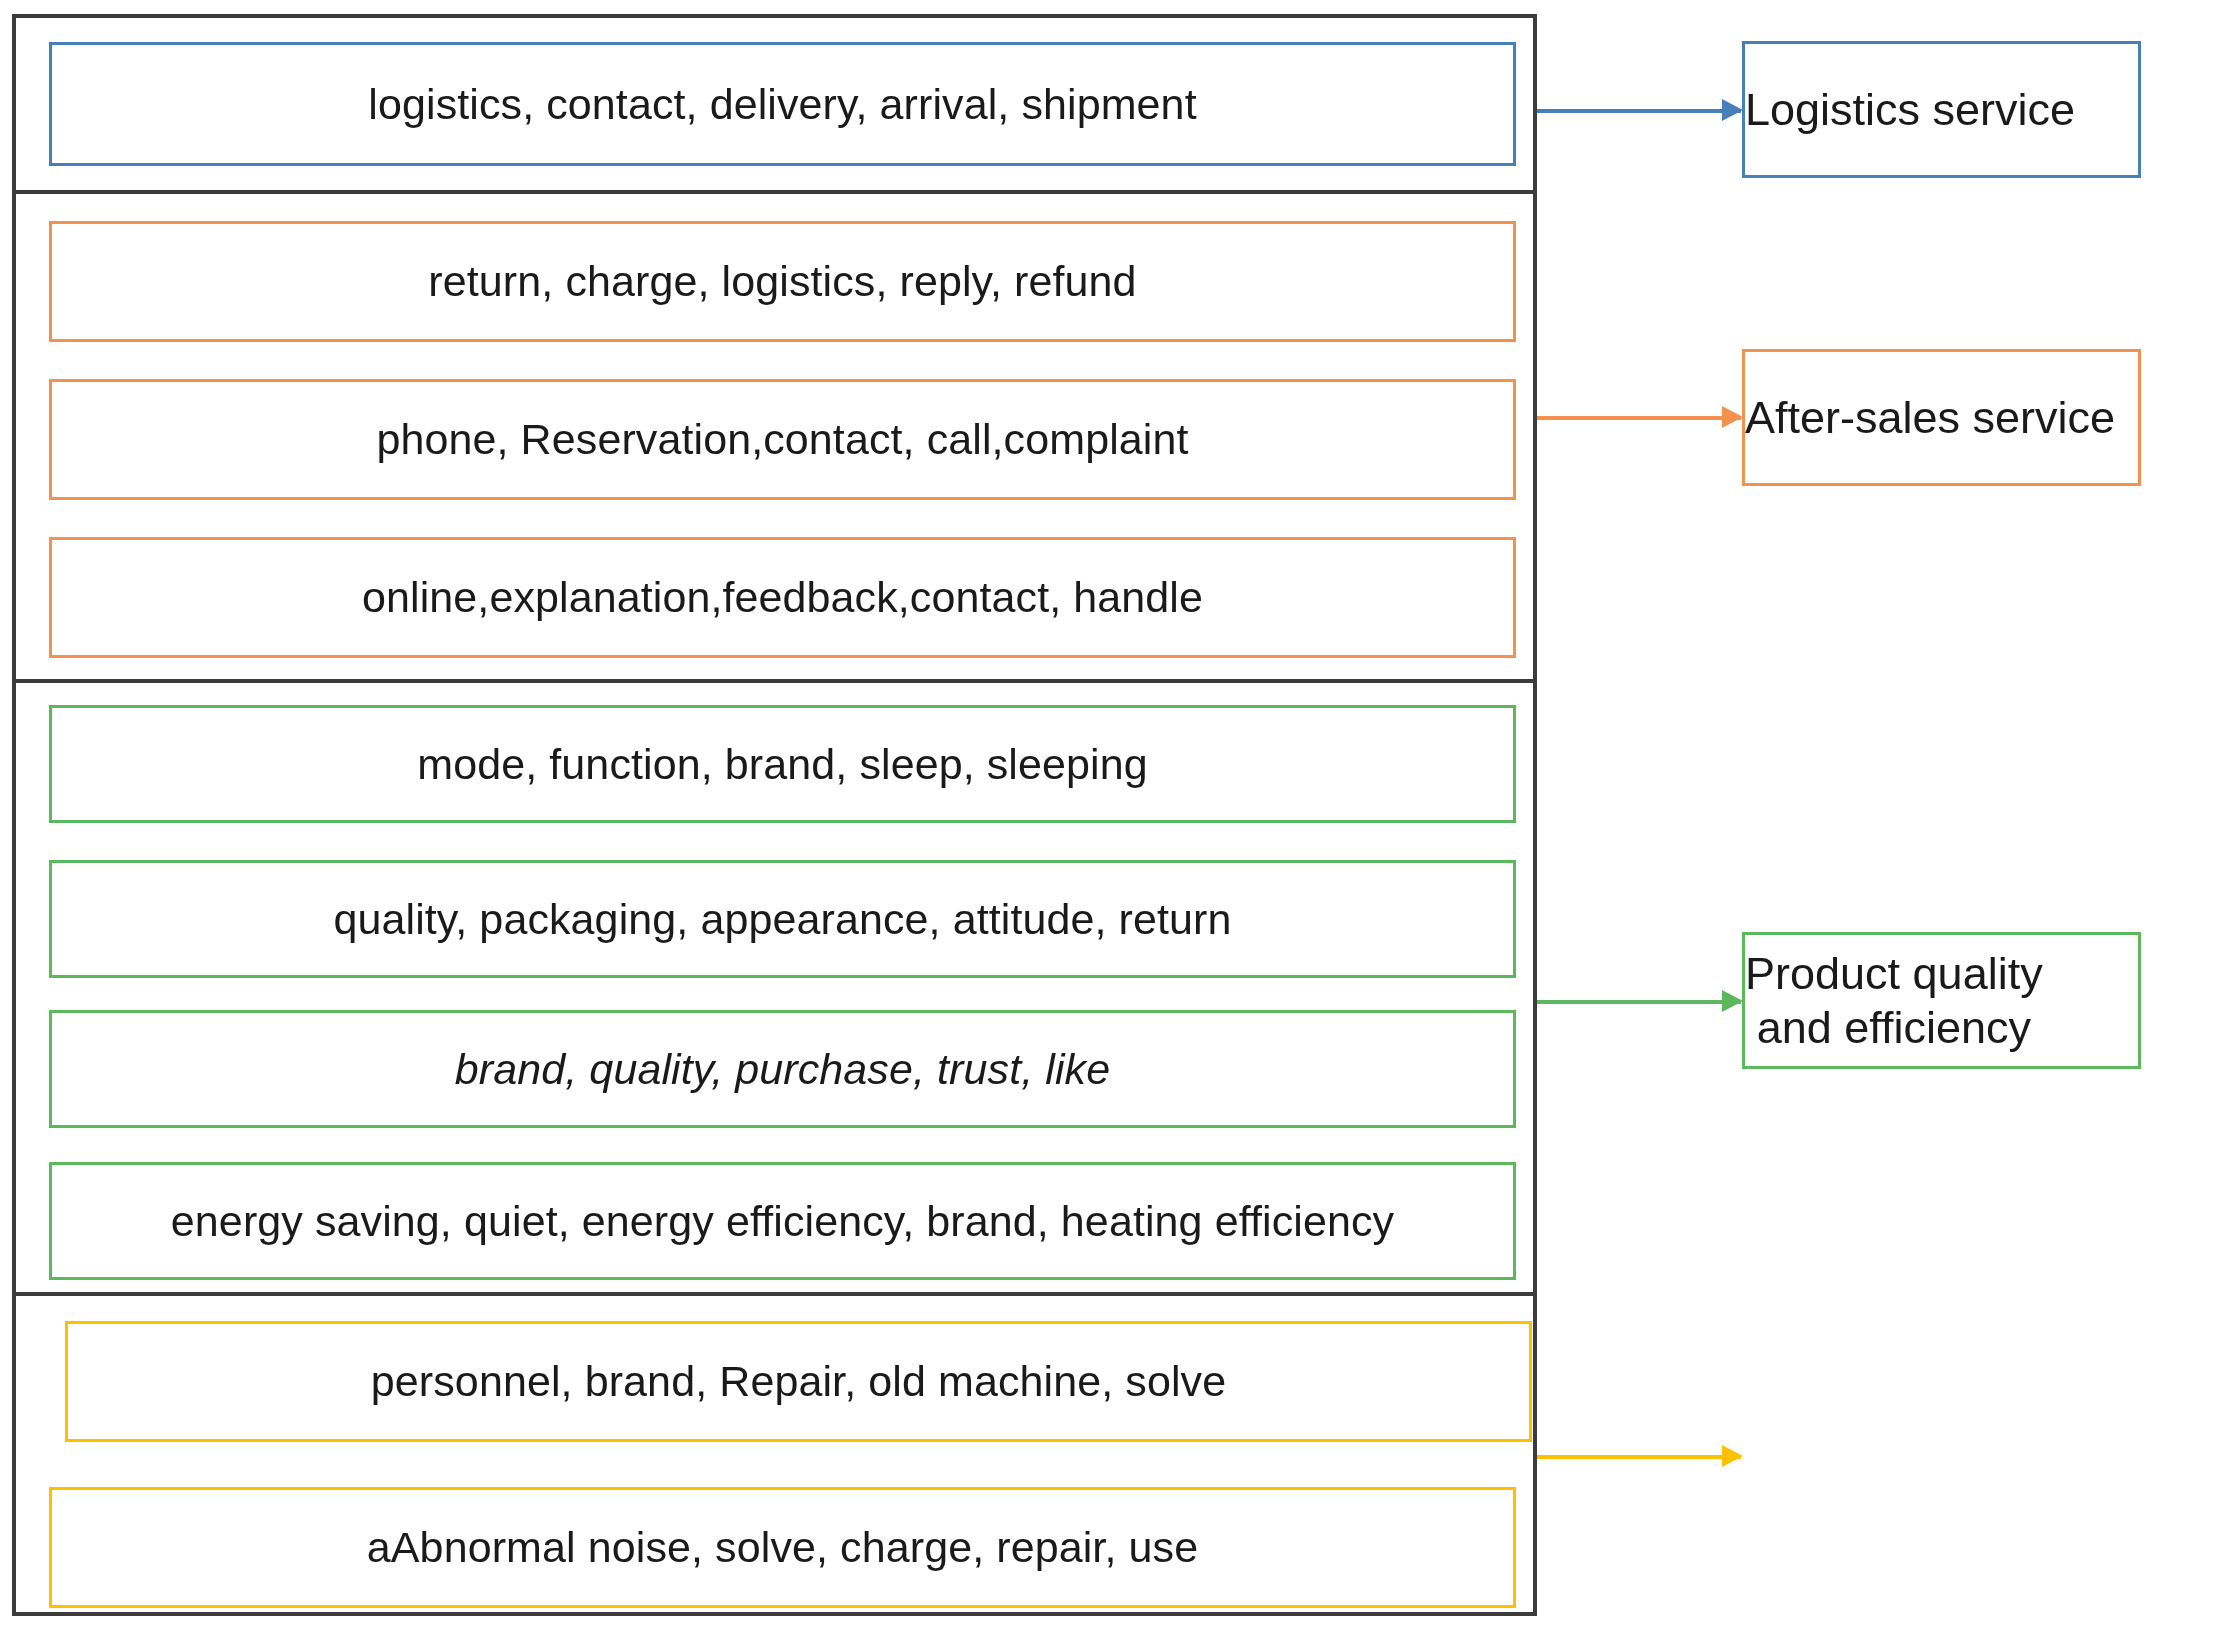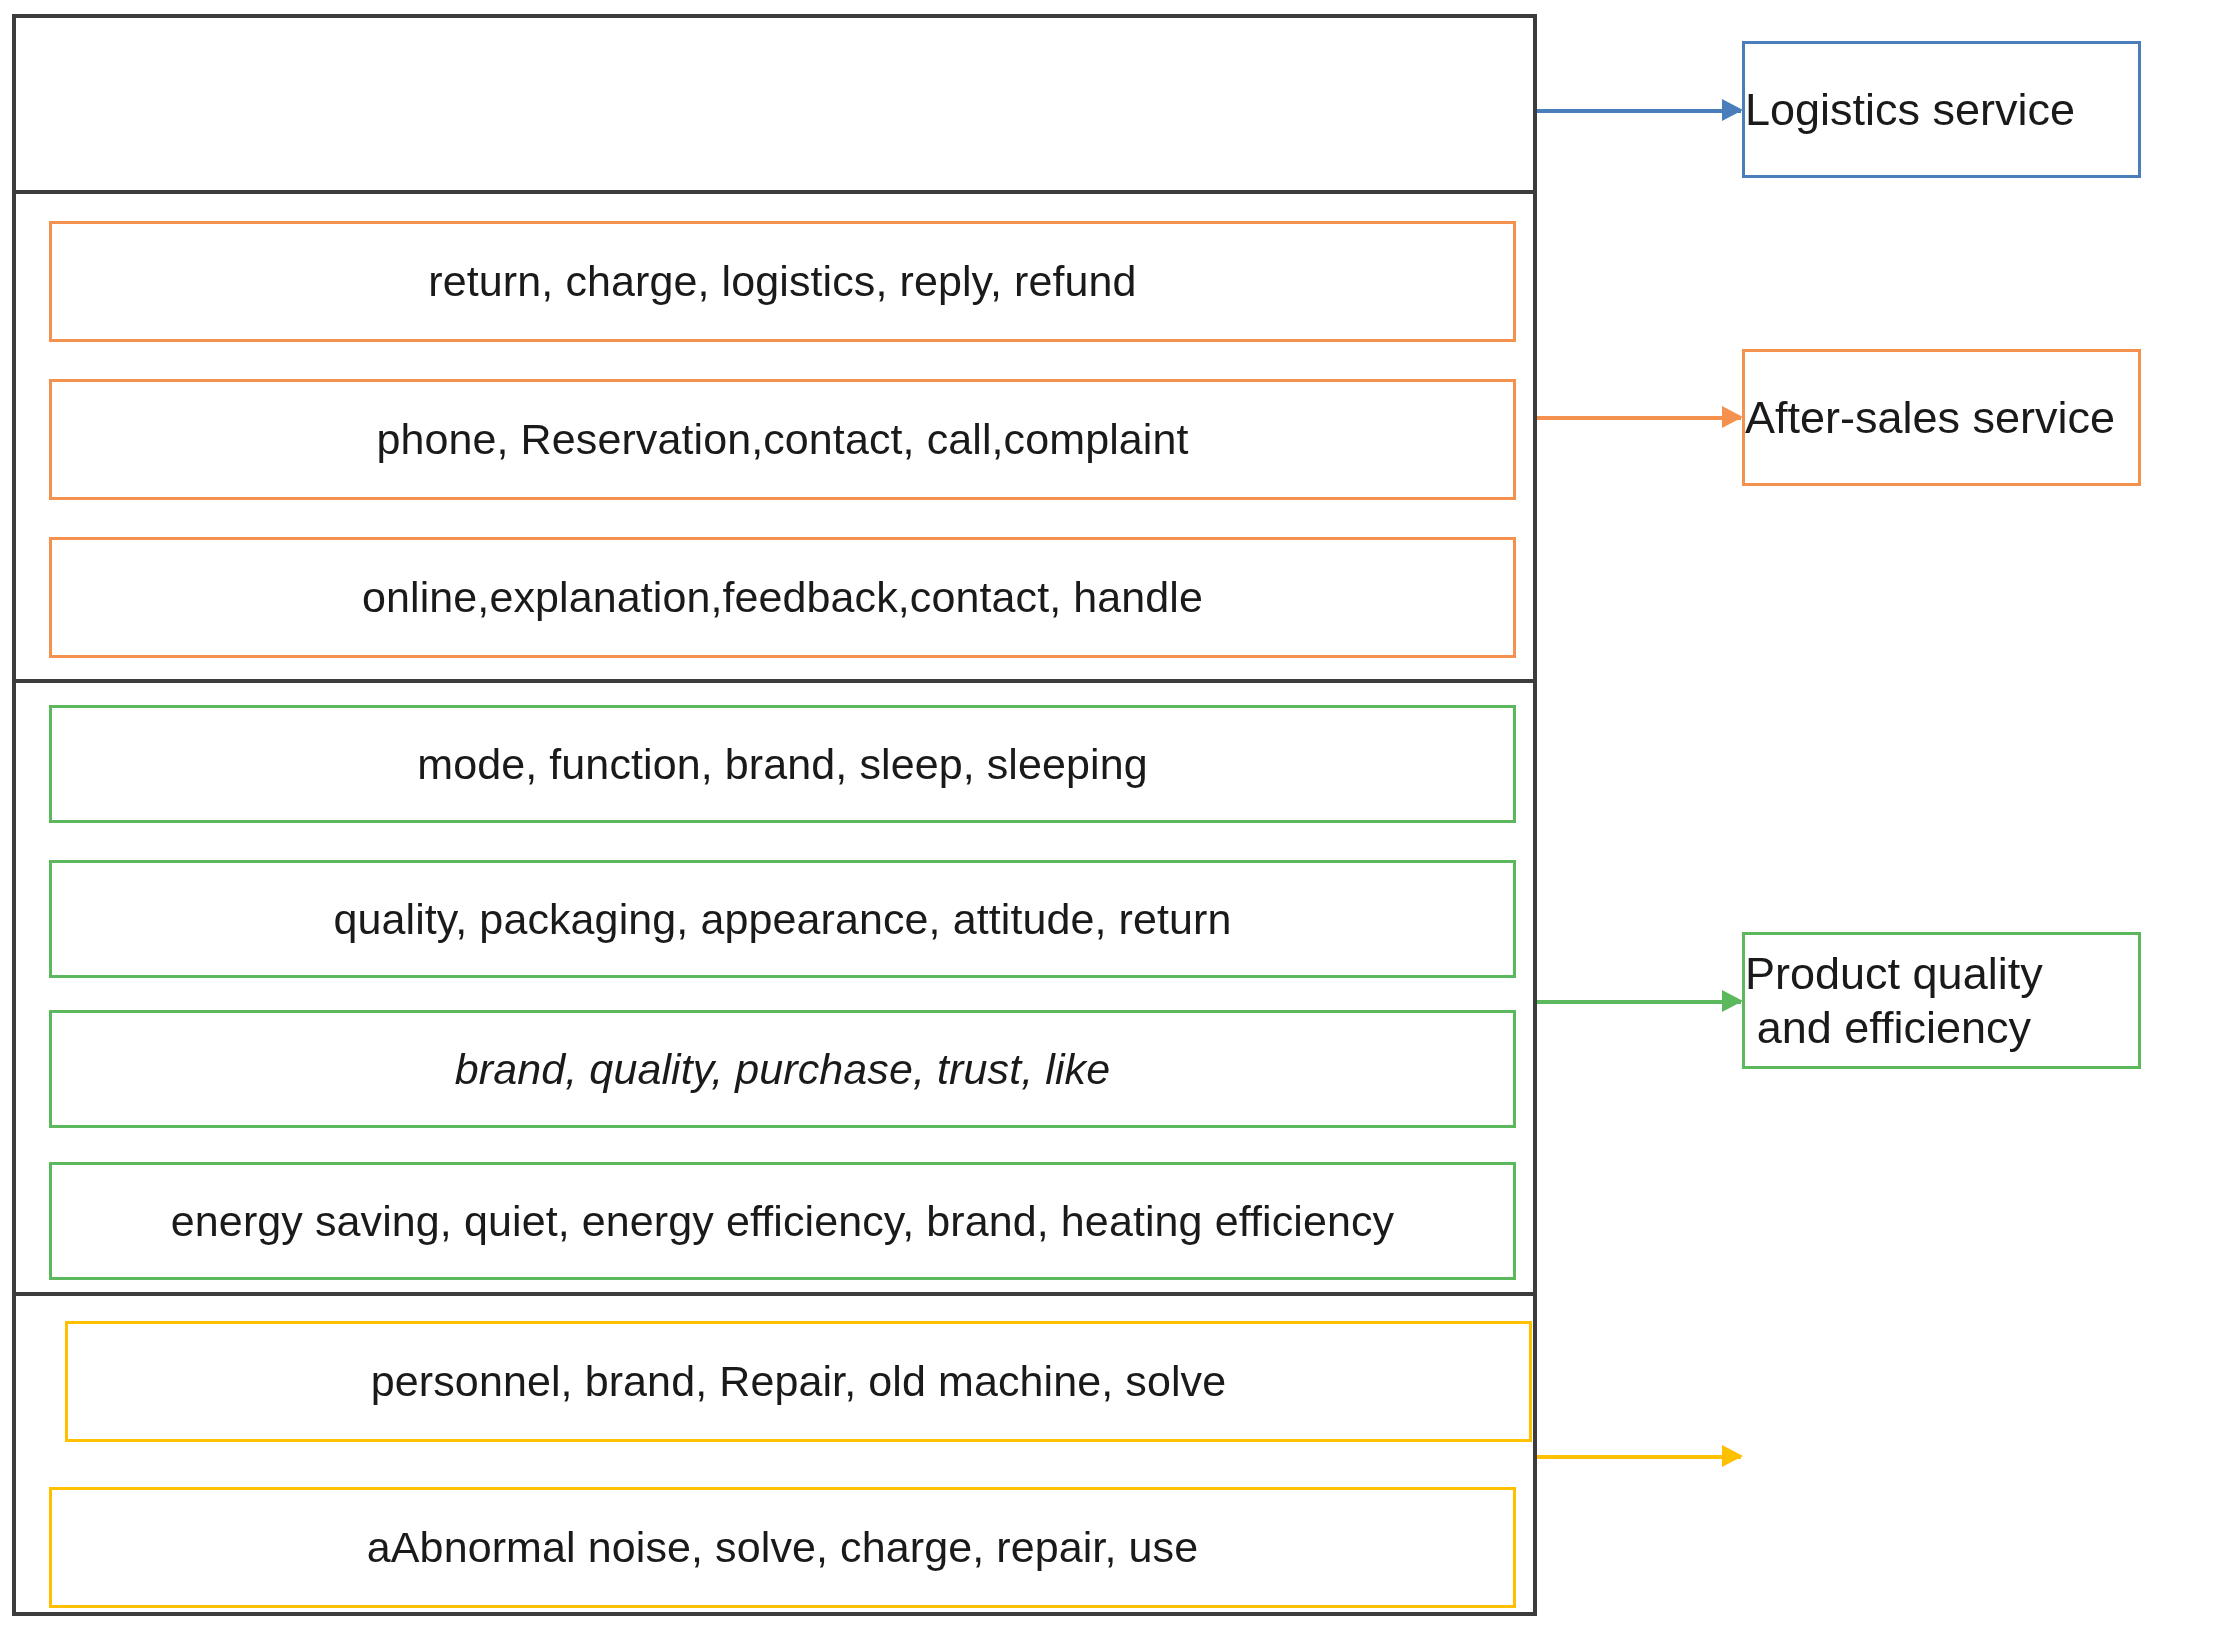--- a/index.html
+++ b/index.html
@@ -62,20 +62,23 @@
 </head>
 <body>
 
 <div id="stage">
 
   <div class="outer-box"></div>
   <div class="group-sep sep-1"></div>
   <div class="group-sep sep-2"></div>
   <div class="group-sep sep-3"></div>
 
+  <div class="kw-box c-blue" style="left:49px;top:42px;width:1467px;height:124px;">
+    <span class="kw-text">logistics, contact, delivery, arrival, shipment</span>
+  </div>
 
   <div class="kw-box c-orange" style="left:49px;top:221px;width:1467px;height:121px;">
     <span class="kw-text">return, charge, logistics, reply, refund</span>
   </div>
   <div class="kw-box c-orange" style="left:49px;top:379px;width:1467px;height:121px;">
     <span class="kw-text">phone, Reservation,contact, call,complaint</span>
   </div>
   <div class="kw-box c-orange" style="left:49px;top:537px;width:1467px;height:121px;">
     <span class="kw-text">online,explanation,feedback,contact, handle</span>
   </div>

